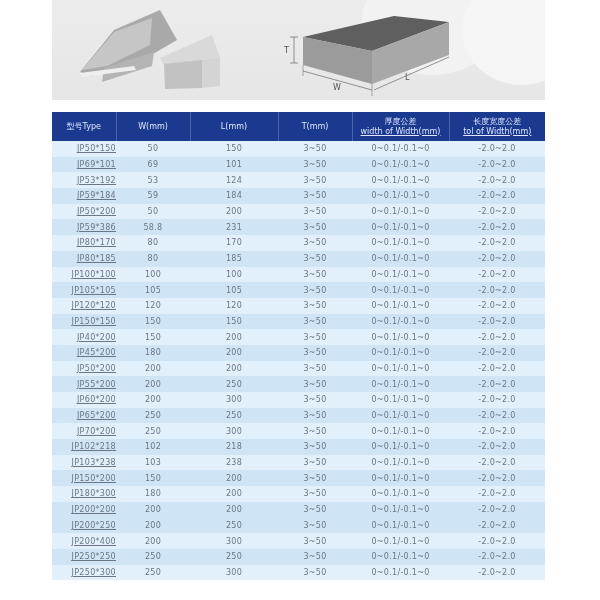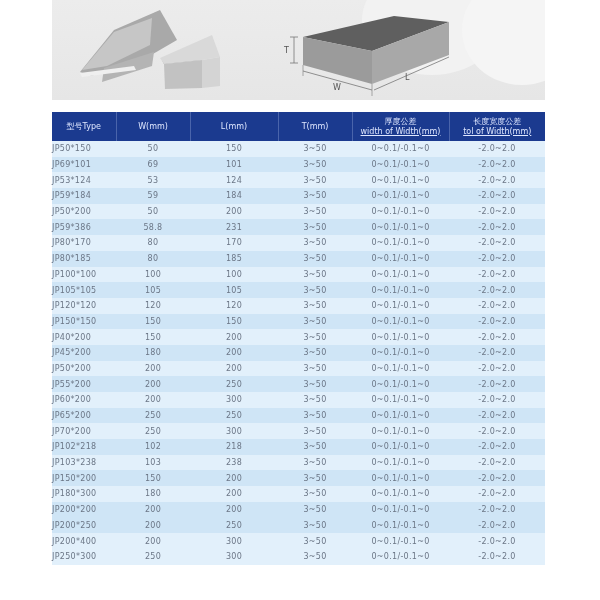--- a/index.html
+++ b/index.html
@@ -21,21 +21,21 @@
     border-left: 1px solid #4a64ab; font-size: 8px;
   }
   .spec-table th:first-child { border-left: none; }
   .spec-table th .sub { display: block; text-decoration: underline; }
   .spec-table td {
     height: 15.7px; padding: 0; text-align: center; line-height: 15px;
     letter-spacing: 0.3px;
   }
   .spec-table tr.odd td { background: #e2f0fb; }
   .spec-table tr.even td { background: #cfe5f6; }
-  .spec-table td:first-child { text-align: left; }
+  .spec-table td:first-child { text-align: right; text-decoration: underline; }
 </style>
 </head>
 <body>
 
 <div class="hero">
   <svg width="493" height="100" viewBox="0 0 493 100">
 
     <ellipse cx="380" cy="20" rx="70" ry="55" fill="#f2f2f2"></ellipse>
     <ellipse cx="470" cy="30" rx="60" ry="55" fill="#f5f5f5"></ellipse>
 
@@ -102,21 +102,21 @@
       </tr>
       <tr class="even">
         <td>JP69*101</td>
         <td>69</td>
         <td>101</td>
         <td>3~50</td>
         <td>0~0.1/-0.1~0</td>
         <td>-2.0~2.0</td>
       </tr>
       <tr class="odd">
-        <td>JP53*124</td>
+        <td>JP53*192</td>
         <td>53</td>
         <td>124</td>
         <td>3~50</td>
         <td>0~0.1/-0.1~0</td>
         <td>-2.0~2.0</td>
       </tr>
       <tr class="even">
         <td>JP59*184</td>
         <td>59</td>
         <td>184</td>
@@ -293,20 +293,28 @@
         <td>-2.0~2.0</td>
       </tr>
       <tr class="odd">
         <td>JP200*400</td>
         <td>200</td>
         <td>300</td>
         <td>3~50</td>
         <td>0~0.1/-0.1~0</td>
         <td>-2.0~2.0</td>
       </tr>
+      <tr class="even">
+        <td>JP250*250</td>
+        <td>250</td>
+        <td>250</td>
+        <td>3~50</td>
+        <td>0~0.1/-0.1~0</td>
+        <td>-2.0~2.0</td>
+      </tr>
       <tr class="odd">
         <td>JP250*300</td>
         <td>250</td>
         <td>300</td>
         <td>3~50</td>
         <td>0~0.1/-0.1~0</td>
         <td>-2.0~2.0</td>
       </tr>
     </tbody>
 </table>

